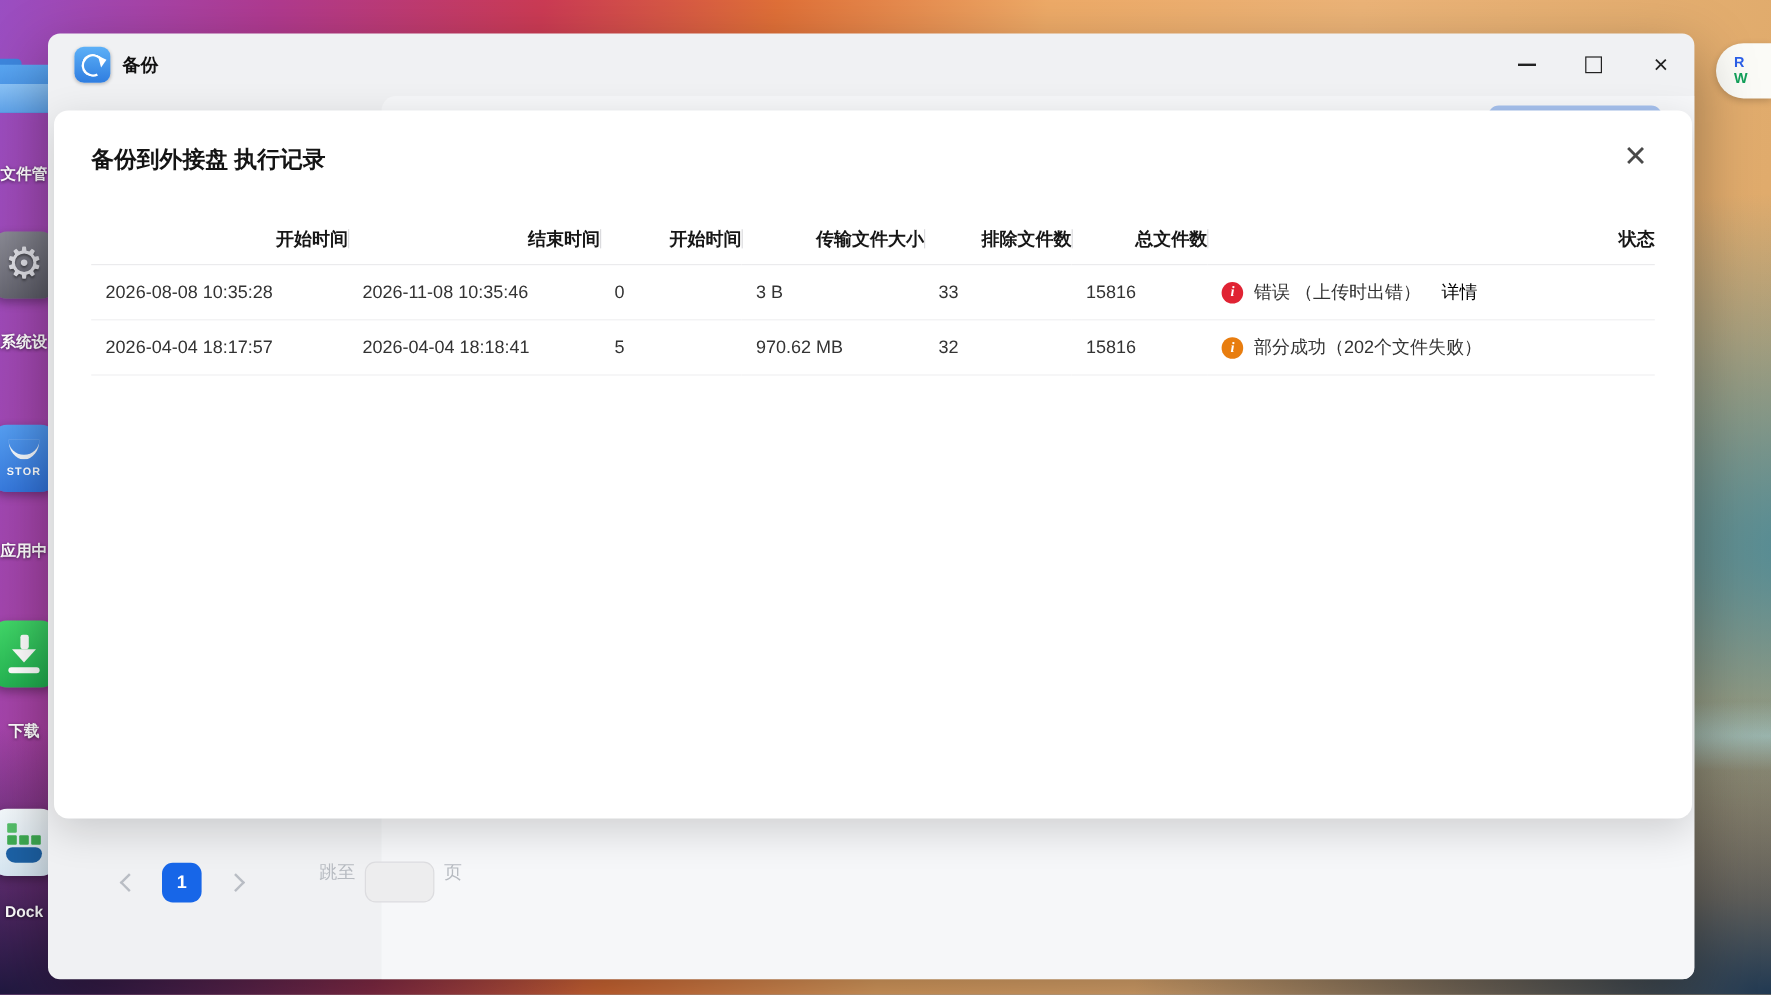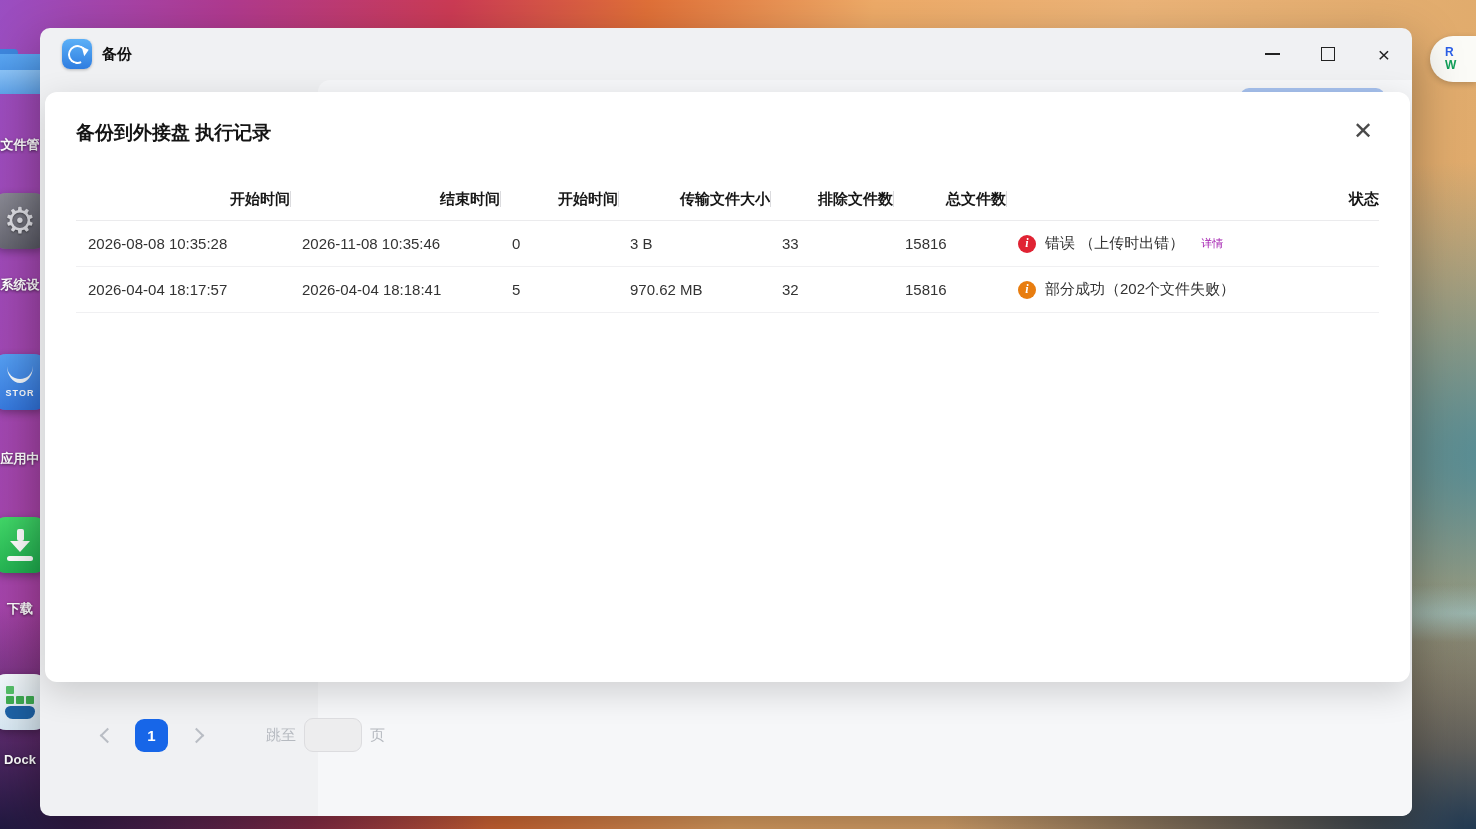--- a/index.html
+++ b/index.html
@@ -72,30 +72,30 @@
   
   .records{position:absolute;left:31px;right:31px;top:86px;border-collapse:collapse;table-layout:fixed;width:1303px;}
   .records th{height:42px;text-align:right;font-size:15px;font-weight:bold;color:#161616;padding:0 0 0 12px;position:relative;border-bottom:1px solid #ebebed;}
   .records th:not(:first-child):before{content:"";position:absolute;left:0;top:13px;width:1px;height:16px;background:#dbdbde;}
   .records td{height:45px;font-size:15px;color:#333;padding:0 0 0 12px;border-bottom:1px solid #f0f0f2;}
   .status-cell{display:flex;align-items:center;gap:9px;}
   .info-dot{width:18px;height:18px;border-radius:50%;flex:0 0 18px;display:flex;align-items:center;justify-content:center;
     color:#fff;font-size:12px;font-weight:bold;font-family:"Liberation Serif","DejaVu Serif",serif;font-style:italic;}
   .info-dot.error{background:#e02333;}
   .info-dot.warning{background:#e87d0f;}
-  .details-link{color:#a21caf;margin-left:8px;cursor:pointer;text-decoration:none;font-size:11px;}
+  .details-link{color:#000000;margin-left:8px;cursor:pointer;text-decoration:none;font-size:15px;}
   
   .pagination{position:absolute;left:47px;top:625px;height:36px;display:flex;align-items:center;}
   .pg-chevron{width:30px;height:30px;display:flex;align-items:center;justify-content:center;cursor:pointer;}
   .chev{width:9px;height:9px;border-left:2.4px solid #b9bdc4;border-bottom:2.4px solid #b9bdc4;}
   .chev.left{transform:rotate(45deg);}
   .chev.right{transform:rotate(-135deg);}
   .pg-current{width:33px;height:33px;border-radius:9px;background:#1766e8;color:#fff;font-size:15px;font-weight:bold;
     display:flex;align-items:center;justify-content:center;margin:0 13px;cursor:pointer;}
-  .pg-jump{display:flex;align-items:center;margin-left:55px;color:#b6bac0;font-size:15px;}
+  .pg-jump{display:flex;align-items:flex-start;margin-left:55px;color:#b6bac0;font-size:15px;}
   .pg-input{width:58px;height:34px;border-radius:9px;border:1px solid #dcdcdf;background:#ededee;margin:0 8px;
     font-size:15px;color:#555;text-align:center;outline:none;box-sizing:border-box;}
 </style>
 </head>
 <body>
 
 <div class="desktop">
 
   <div class="dicon" style="top:54px;">
     <div class="icon-folder">

